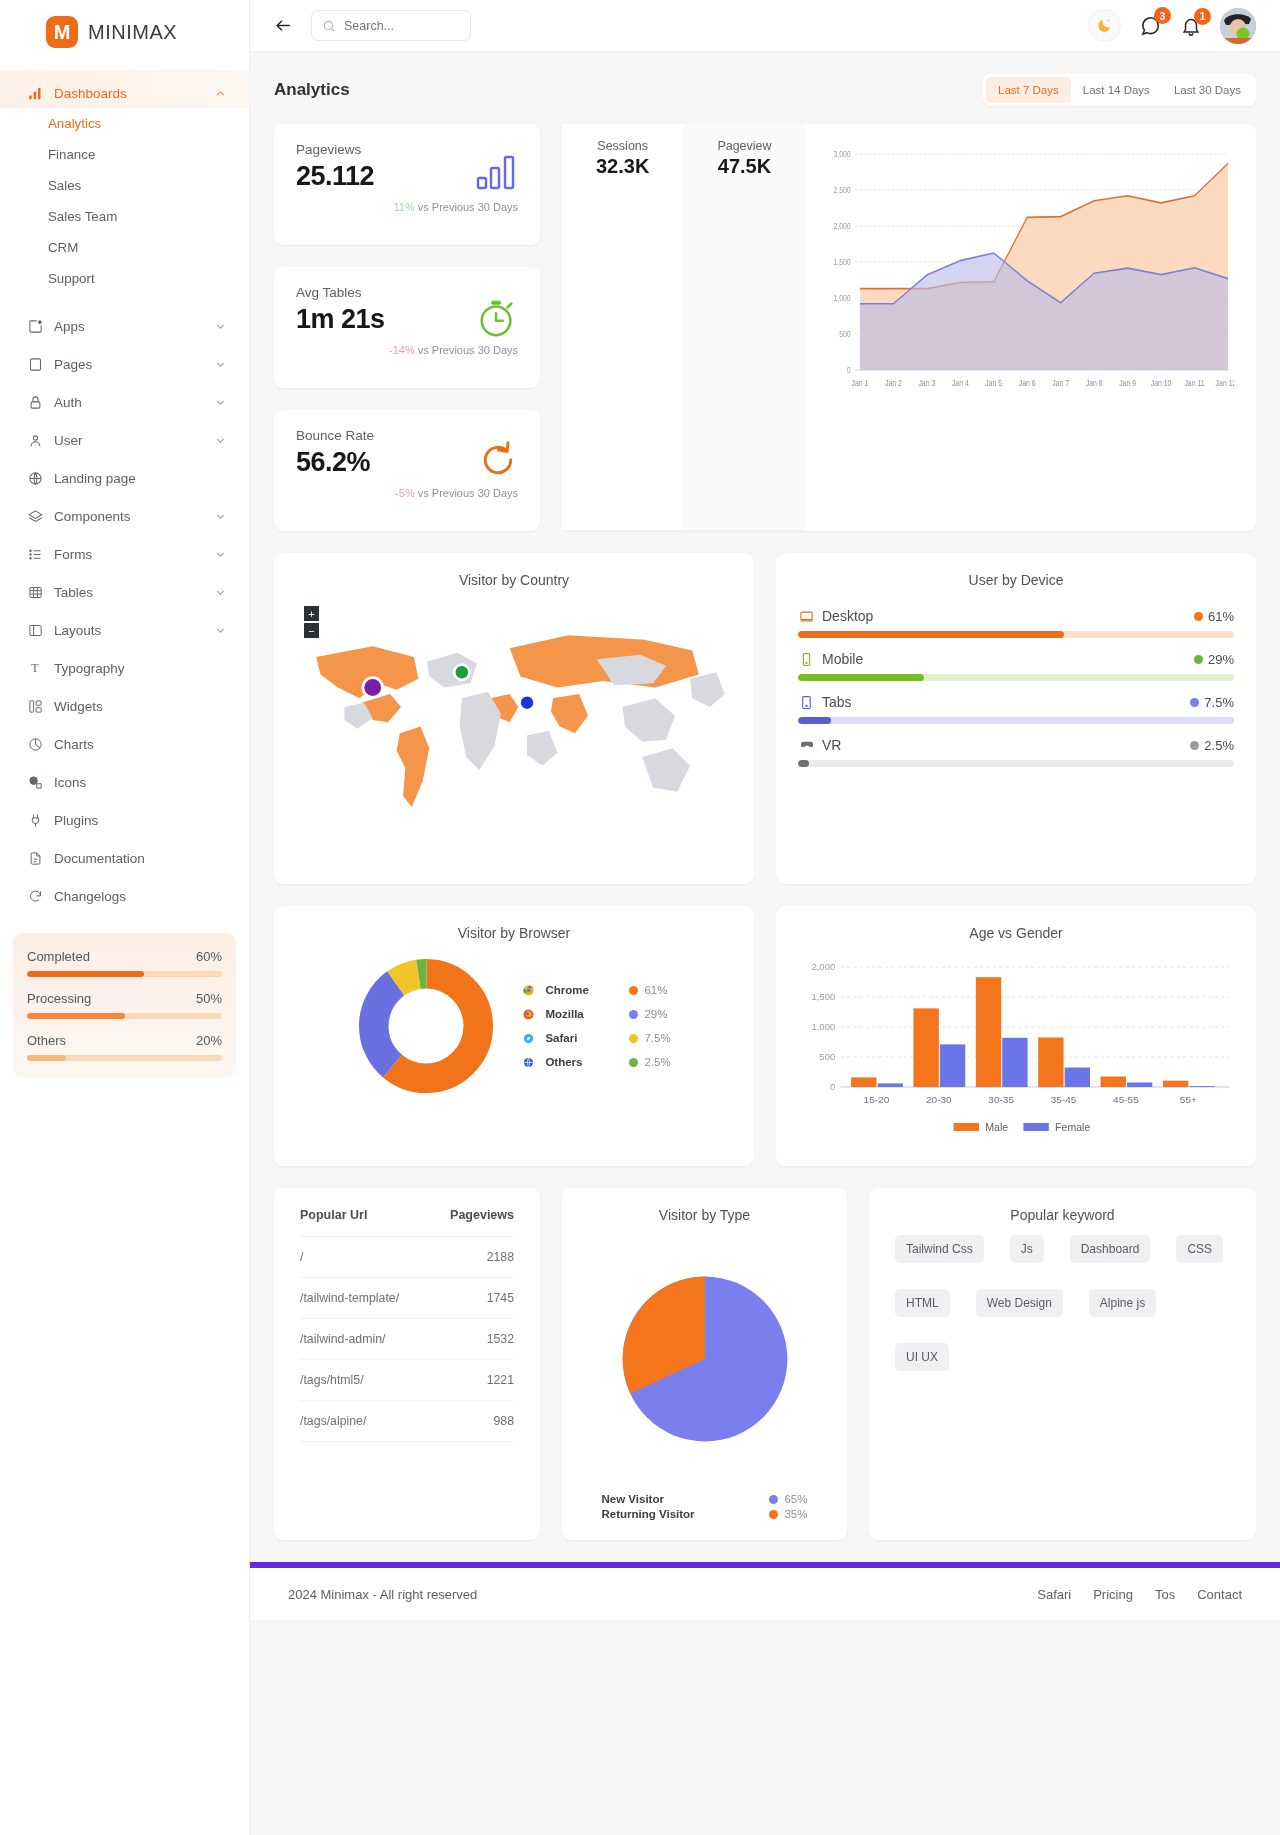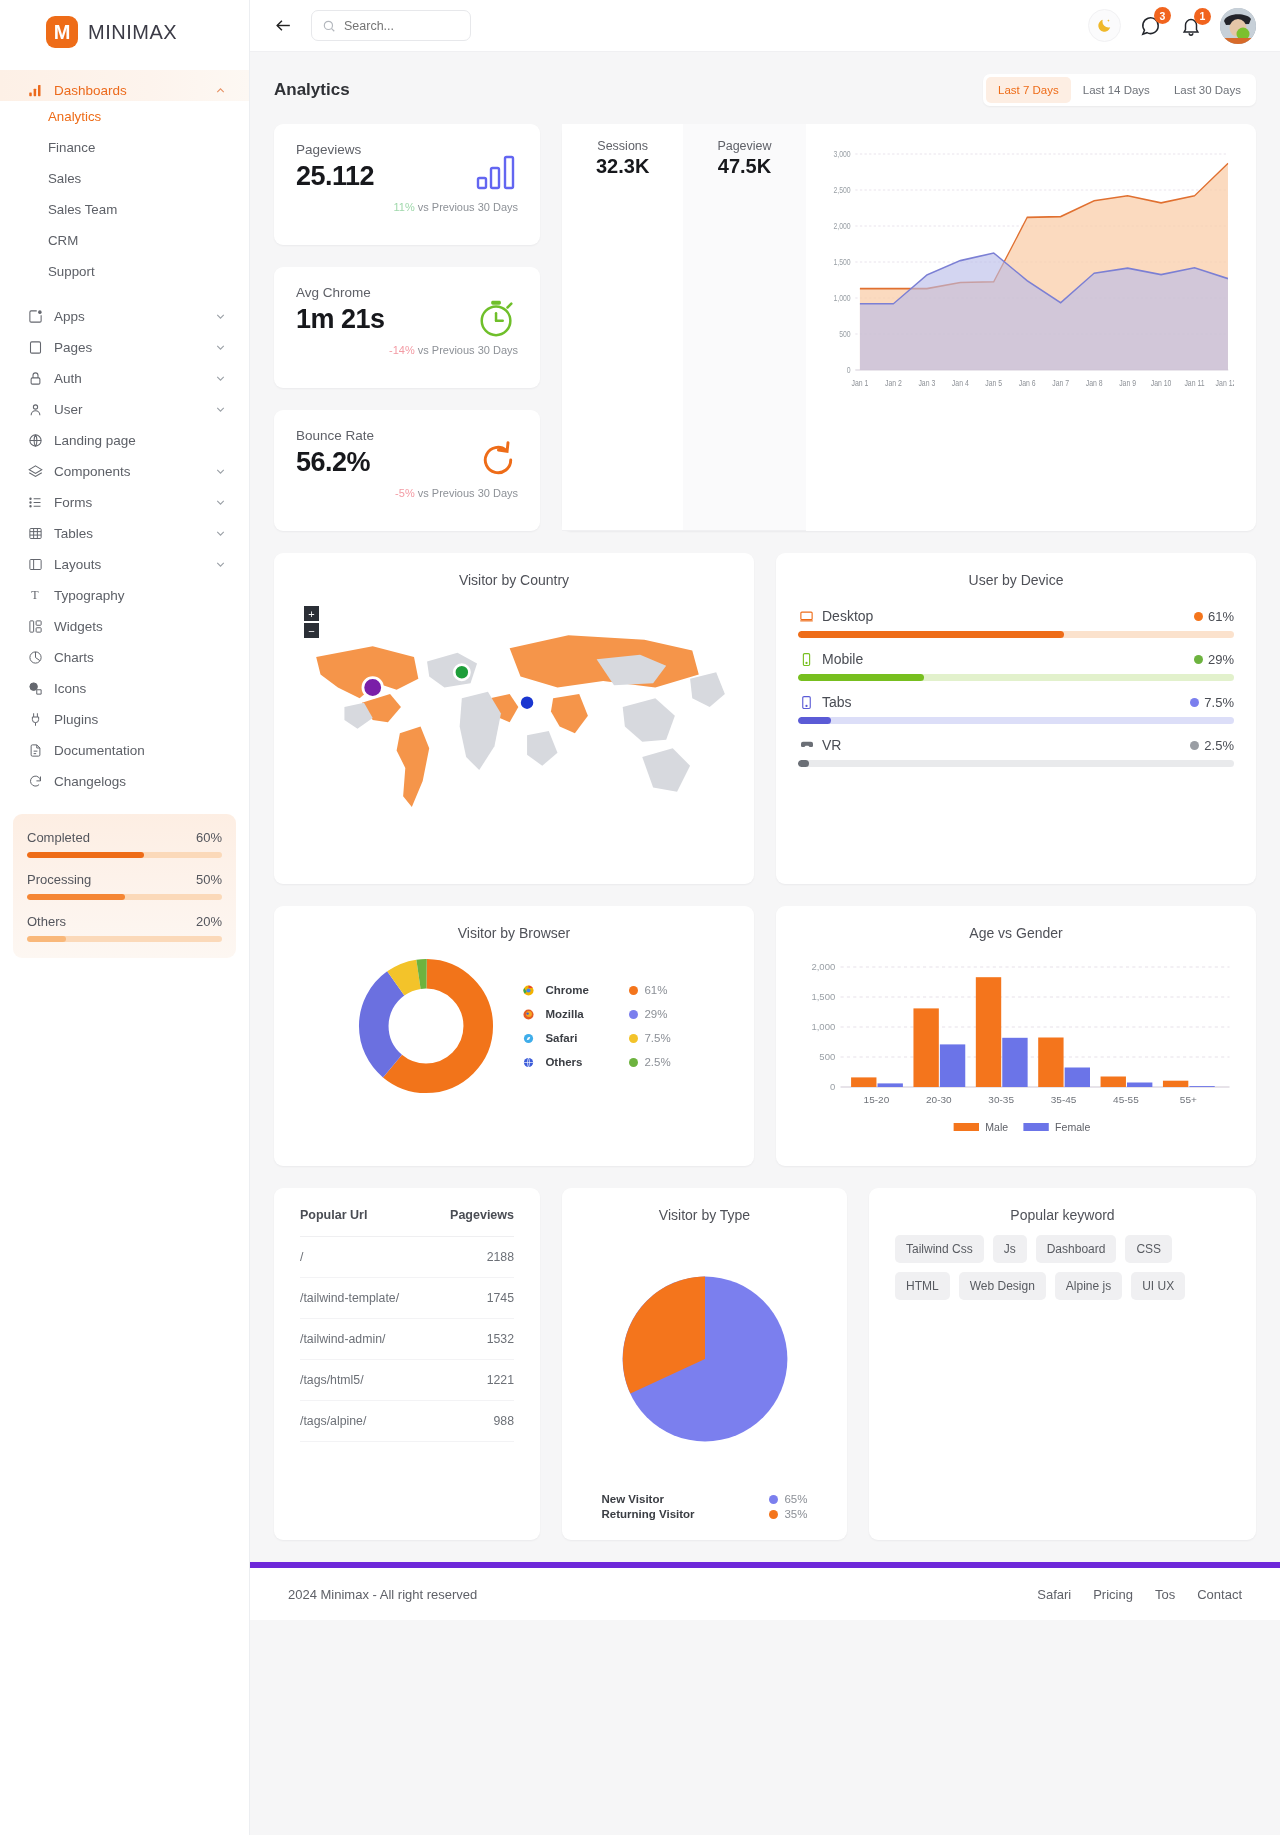--- a/index.html
+++ b/index.html
@@ -29,21 +29,21 @@
     background: #ee6c18;
     color: #fff; font-size: 20px; font-weight: bold;
     display: flex; align-items: center; justify-content: center;
     font-family: "Liberation Sans", sans-serif;
   }
   .brand-text { font-size: 20px; letter-spacing: .5px; color: #3b3b46; font-weight: 400; }
 
   .nav { padding: 6px 0 0 0; }
   .nav-item {
     display: flex; align-items: center;
-    height: 31px; padding: 9px 22px 0 27px;
+    height: 38px; padding: 9px 22px 0 27px;
     font-size: 13.5px; color: #5d6067; cursor: pointer;
     gap: 11px;
   }
   .nav-item .ic { width: 16px; height: 16px; display:flex; align-items:center; justify-content:center; flex-shrink:0; color:#64676e; }
   .nav-item .lbl { flex: 1; }
   .nav-item .chev { color: #9aa0a6; display:flex; }
   .nav-item.active {
     background: linear-gradient(90deg,#fdf0e6,#fdf4ed 60%,#fdf8f3);
     color: #ec6a1c;
   }
@@ -174,21 +174,21 @@
     text-align:left; font-size: 12.5px; color:#4a4d54; font-weight: 700;
     padding: 20px 0 14px 0; border-bottom: 1px solid #efeff1;
   }
   .tbl td {
     font-size: 12.3px; color:#6c7077; padding: 13px 0; border-bottom: 1px solid #f3f3f5;
   }
   .tbl th.r, .tbl td.r { text-align: right; }
   .tbl-pad { padding: 0 26px; }
 
   
-  .kw-wrap { padding: 6px 26px 20px 26px; display:flex; flex-wrap: wrap; gap: 9px; }
+  .kw-wrap { padding: 6px 26px 20px 26px; display:flex; flex-wrap: wrap; gap: 26px; }
   .kw {
     background:#f0f0f2; color:#585b61; font-size: 12px;
     padding: 7px 11px; border-radius: 5px; cursor:pointer;
   }
 
   
   .pie-legend { padding: 6px 0 20px 0; display:flex; flex-direction:column; align-items:center; gap: 3px;}
   .pl-row { display:flex; align-items:center; width: 206px; font-size: 11.5px; }
   .pl-name { font-weight:700; color:#3b3e44; }
   .pl-val { margin-left:auto; display:flex; align-items:center; gap:6px; color:#8b8f96; }
@@ -558,21 +558,21 @@
               <svg width="42" height="38" viewBox="0 0 42 38" fill="none" stroke="#6366f1" stroke-width="2.4">
                 <rect x="2" y="24" width="8" height="10" rx="1.5"></rect>
                   <rect x="15" y="14" width="8" height="20" rx="1.5"></rect>
                   <rect x="29" y="3" width="8" height="31" rx="1.5"></rect>
               </svg>
             </div>
             <div class="stat-delta"><span class="up">11%</span> <span>vs Previous 30 Days</span></div>
           </div>
 
           <div class="card stat-card">
-            <div class="stat-label">Avg Chrome</div>
+            <div class="stat-label">Avg Tables</div>
             <div class="stat-value">1m 21s</div>
             <div class="stat-icon">
               <svg width="42" height="42" viewBox="0 0 44 44" fill="none" stroke="#6fbf2a" stroke-width="2.6">
                 <circle cx="21" cy="25" r="15"></circle>
                   <path d="M21 25V17" stroke-linecap="round"></path>
                   <path d="M21 25h7" stroke-linecap="round"></path>
                 <rect x="16" y="4" width="10" height="4" rx="1.5" fill="#6fbf2a" stroke="none"></rect>
                   <path d="M33 11l4-4" stroke-linecap="round"></path>
               </svg>
             </div>

